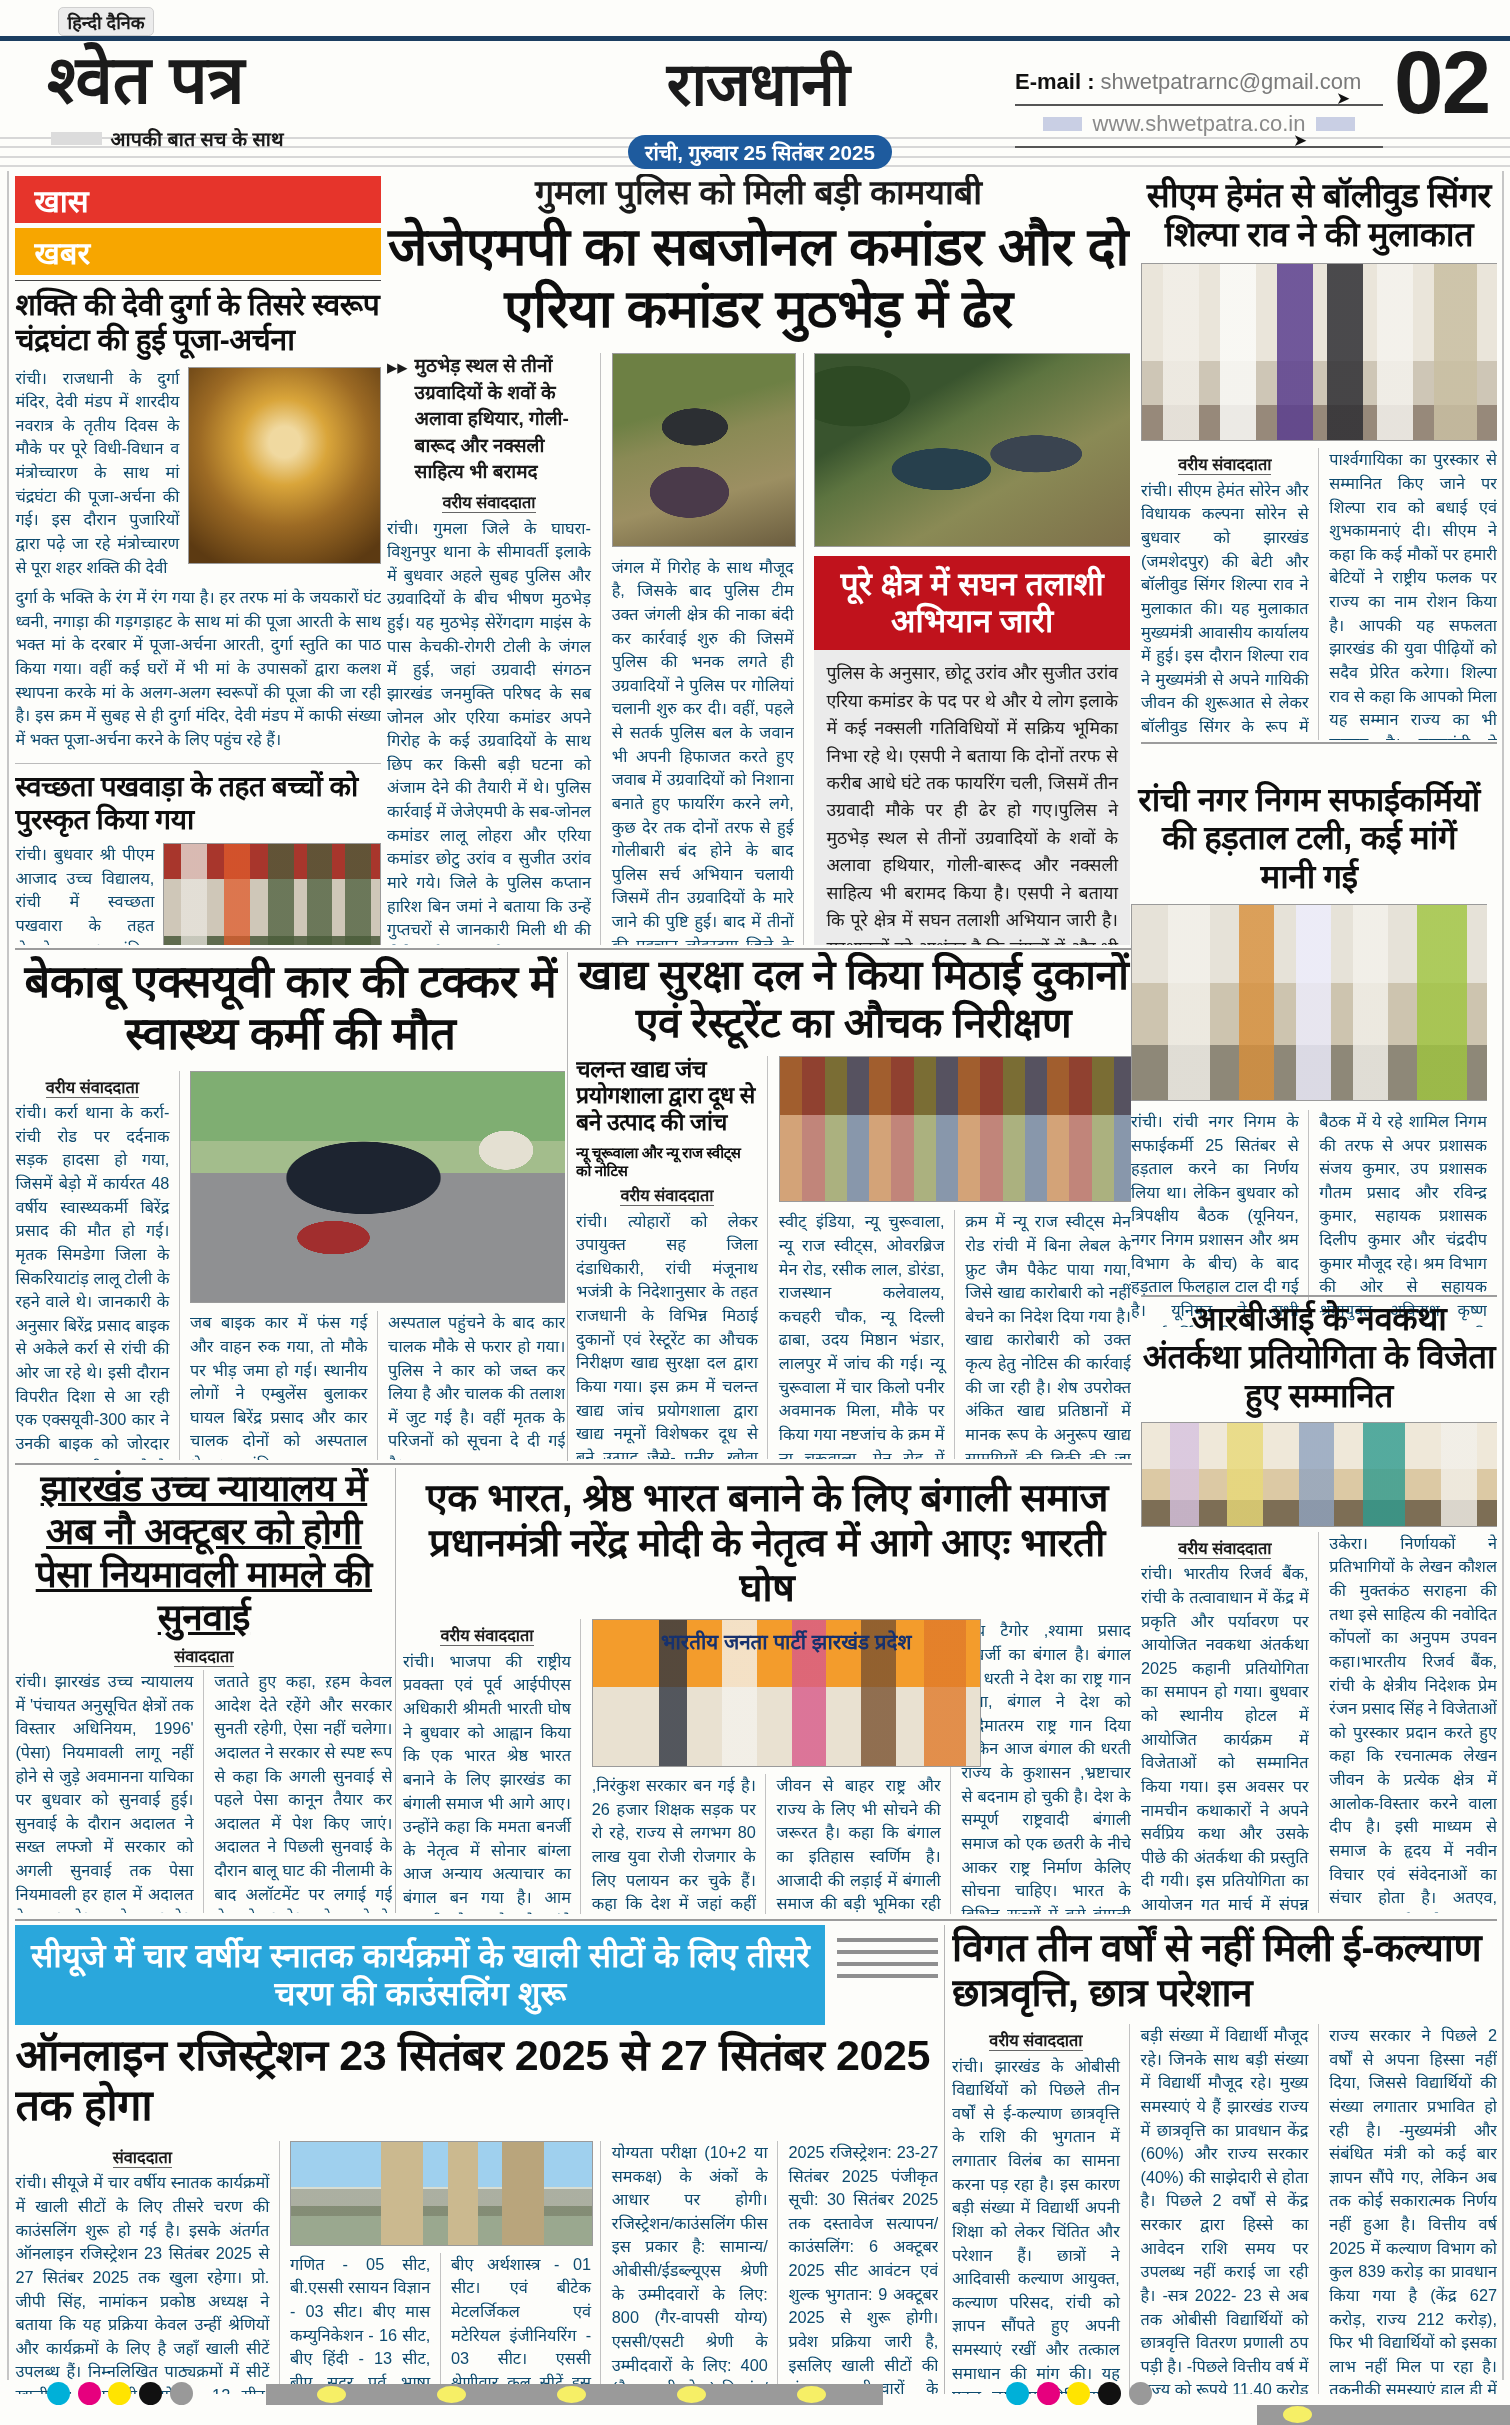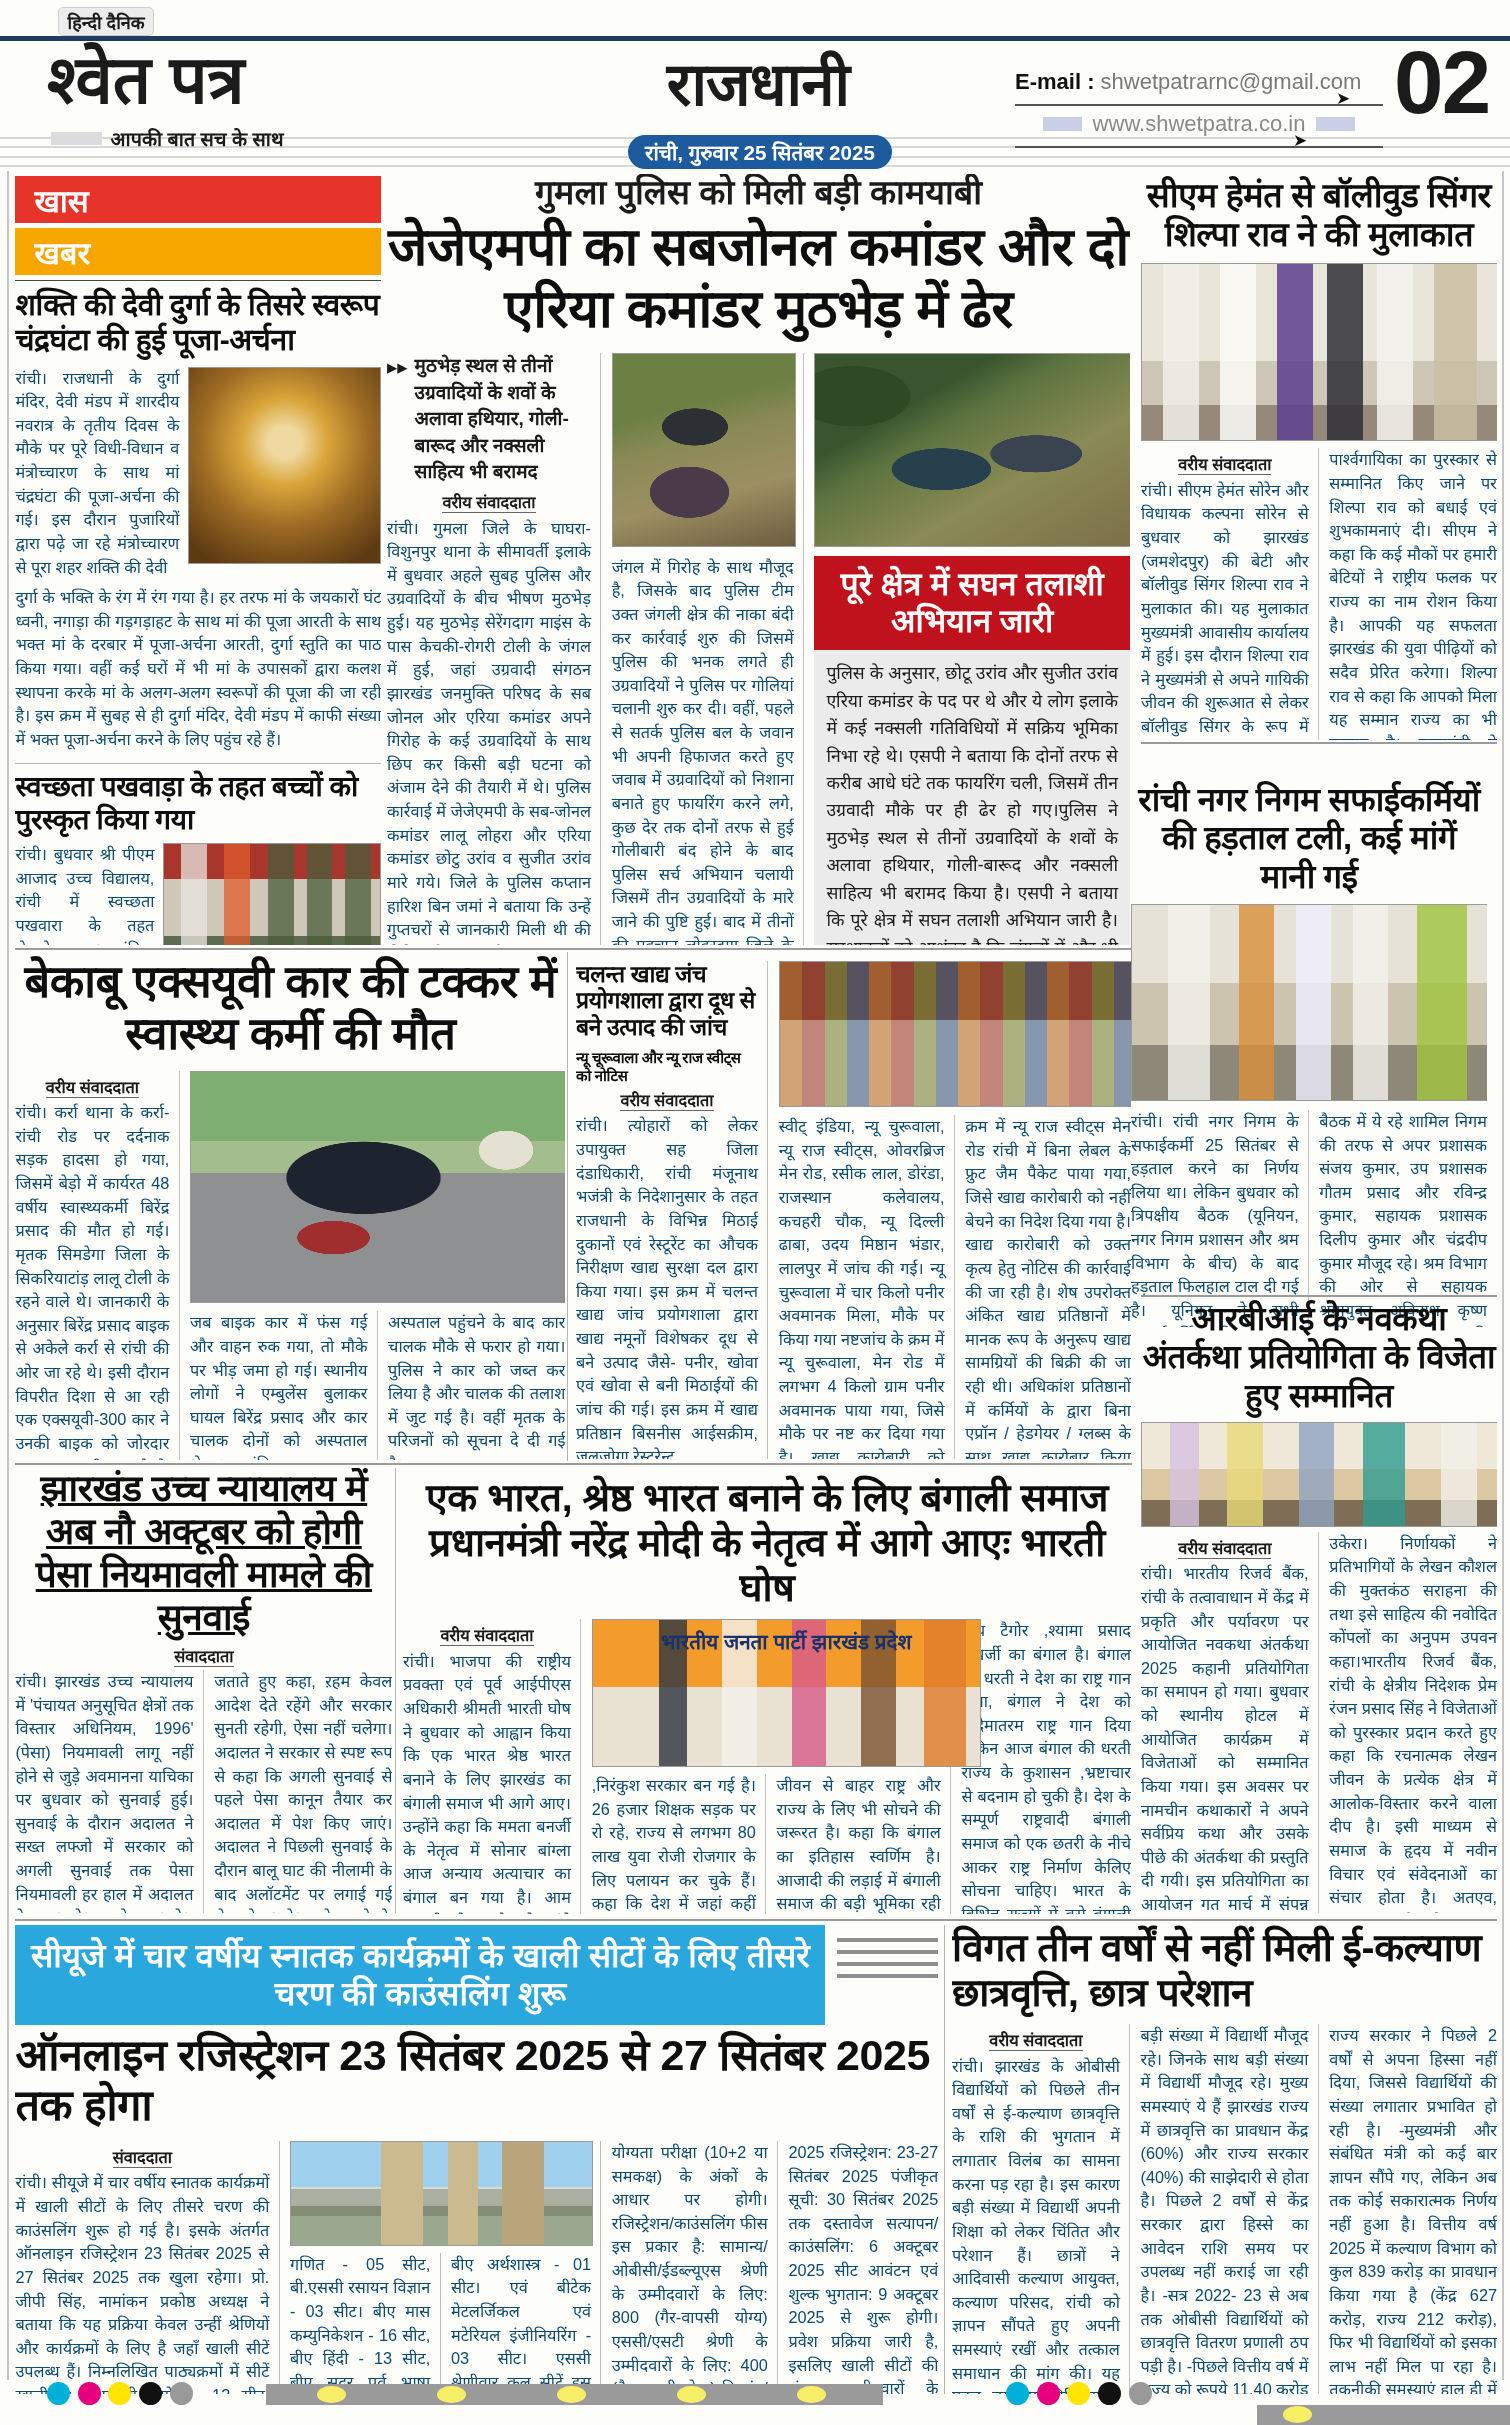--- a/index.html
+++ b/index.html
@@ -248,20 +248,21 @@
           <div class="col body">जब बाइक कार में फंस गई और वाहन रुक गया, तो मौके पर भीड़ जमा हो गई। स्थानीय लोगों ने एम्बुलेंस बुलाकर घायल बिरेंद्र प्रसाद और कार चालक दोनों को अस्पताल भेजा। हालांकि,</div>
           <div class="col body">अस्पताल पहुंचने के बाद कार चालक मौके से फरार हो गया। पुलिस ने कार को जब्त कर लिया है और चालक की तलाश में जुट गई है। वहीं मृतक के परिजनों को सूचना दे दी गई है।</div>
         </div>
       </div>
     </div>
   </div>
 
   <div class="vr" style="left:567px;top:952px;height:509px;"></div>
 
   <div class="art" style="left:576px;top:952px;width:555px;height:507px;">
+    <div class="headline" style="font-size:41px;">खाद्य सुरक्षा दल ने किया मिठाई दुकानों एवं रेस्टूरेंट का औचक निरीक्षण</div>
     <div style="display:flex;gap:10.3px;margin-top:8.6px;">
       <div style="width:182px;flex:0 0 auto;border-right:0.9px solid #c2c2c2;padding-right:9.4px;">
         <div class="headline left" style="font-size:23px;">चलन्त खाद्य जंच प्रयोगशाला द्वारा दूध से बने उत्पाद की जांच</div>
         <div class="headline left" style="font-size:15px;margin-top:8.6px;">न्यू चूरूवाला और न्यू राज स्वीट्स को नोटिस</div>
         <div class="byline"><span>वरीय संवाददाता</span></div>
         <div class="body">रांची। त्योहारों को लेकर उपायुक्त सह जिला दंडाधिकारी, रांची मंजूनाथ भजंत्री के निदेशानुसार के तहत राजधानी के विभिन्न मिठाई दुकानों एवं रेस्टूरेंट का औचक निरीक्षण खाद्य सुरक्षा दल द्वारा किया गया। इस क्रम में चलन्त खाद्य जांच प्रयोगशाला द्वारा खाद्य नमूनों विशेषकर दूध से बने उत्पाद जैसे- पनीर, खोवा एवं खोवा से बनी मिठाईयों की जांच की गई। इस क्रम में खाद्य प्रतिष्ठान बिसनीस आईसक्रीम, जलजोगा रेस्टूरेन्ट,</div>
       </div>
       <div style="flex:1;min-width:0;">
         <div class="photo ph-food" style="width:100%;height:144px;"></div>
         <div class="cols" style="margin-top:8.6px;">

